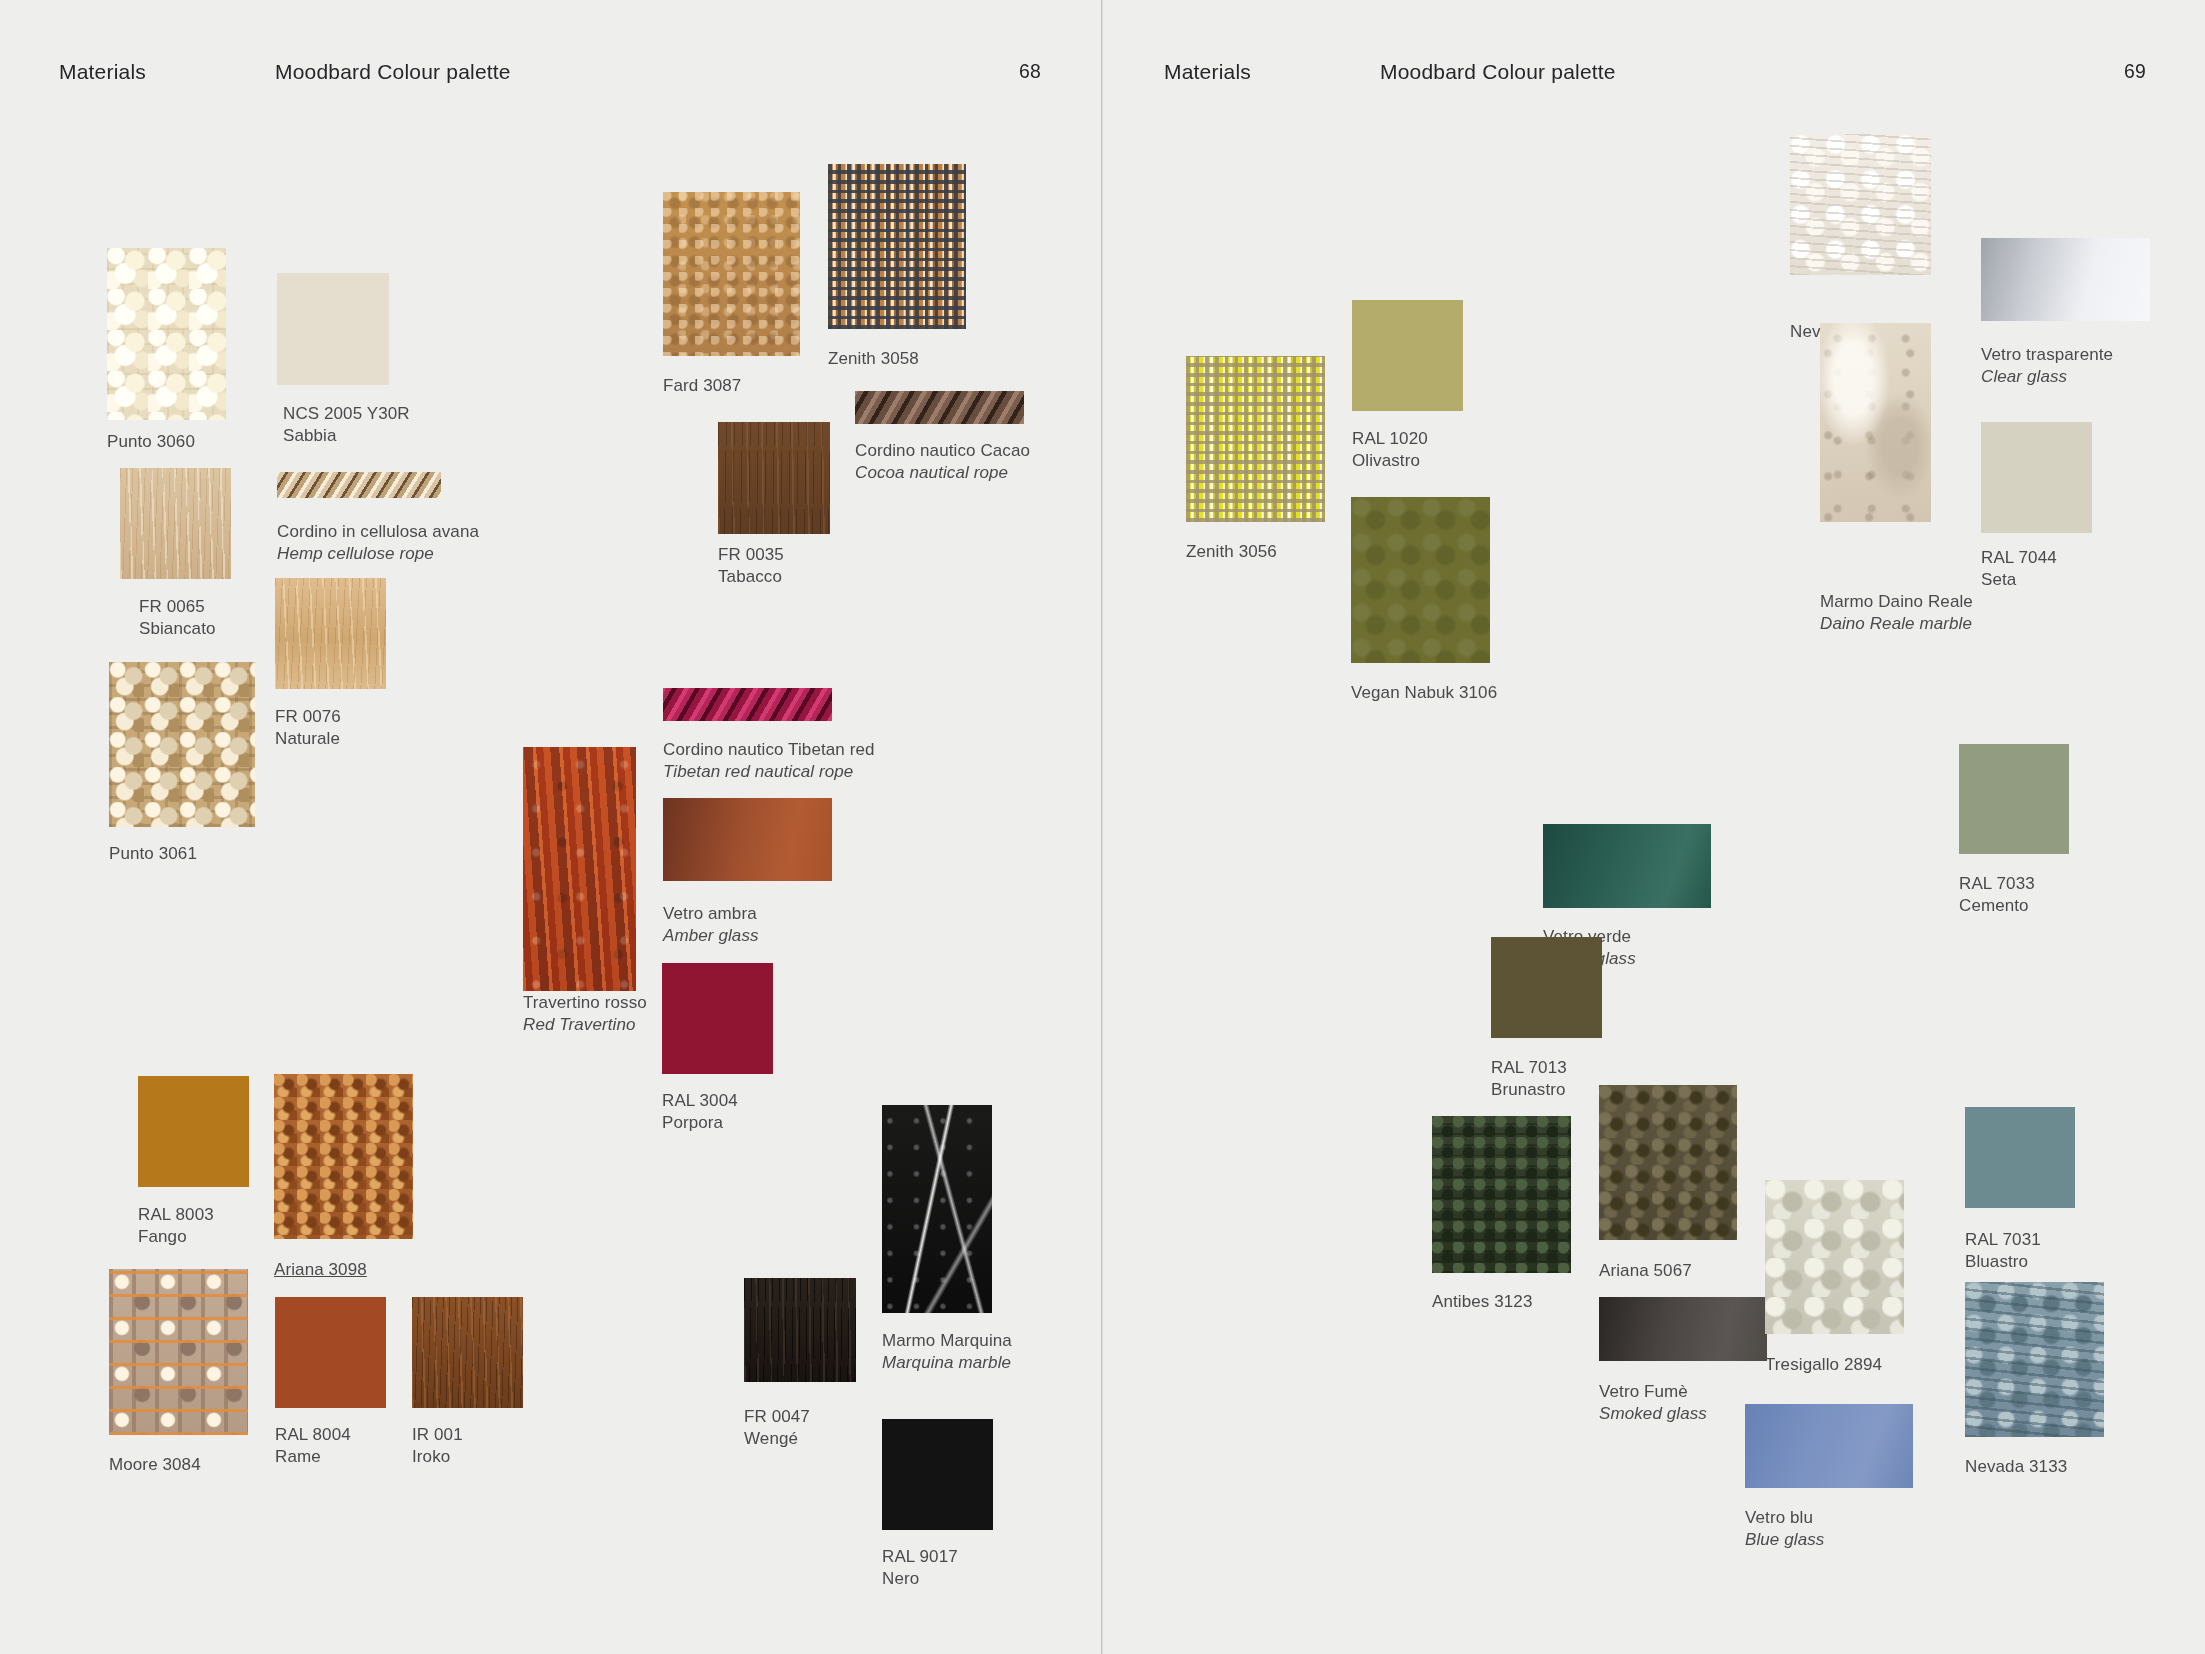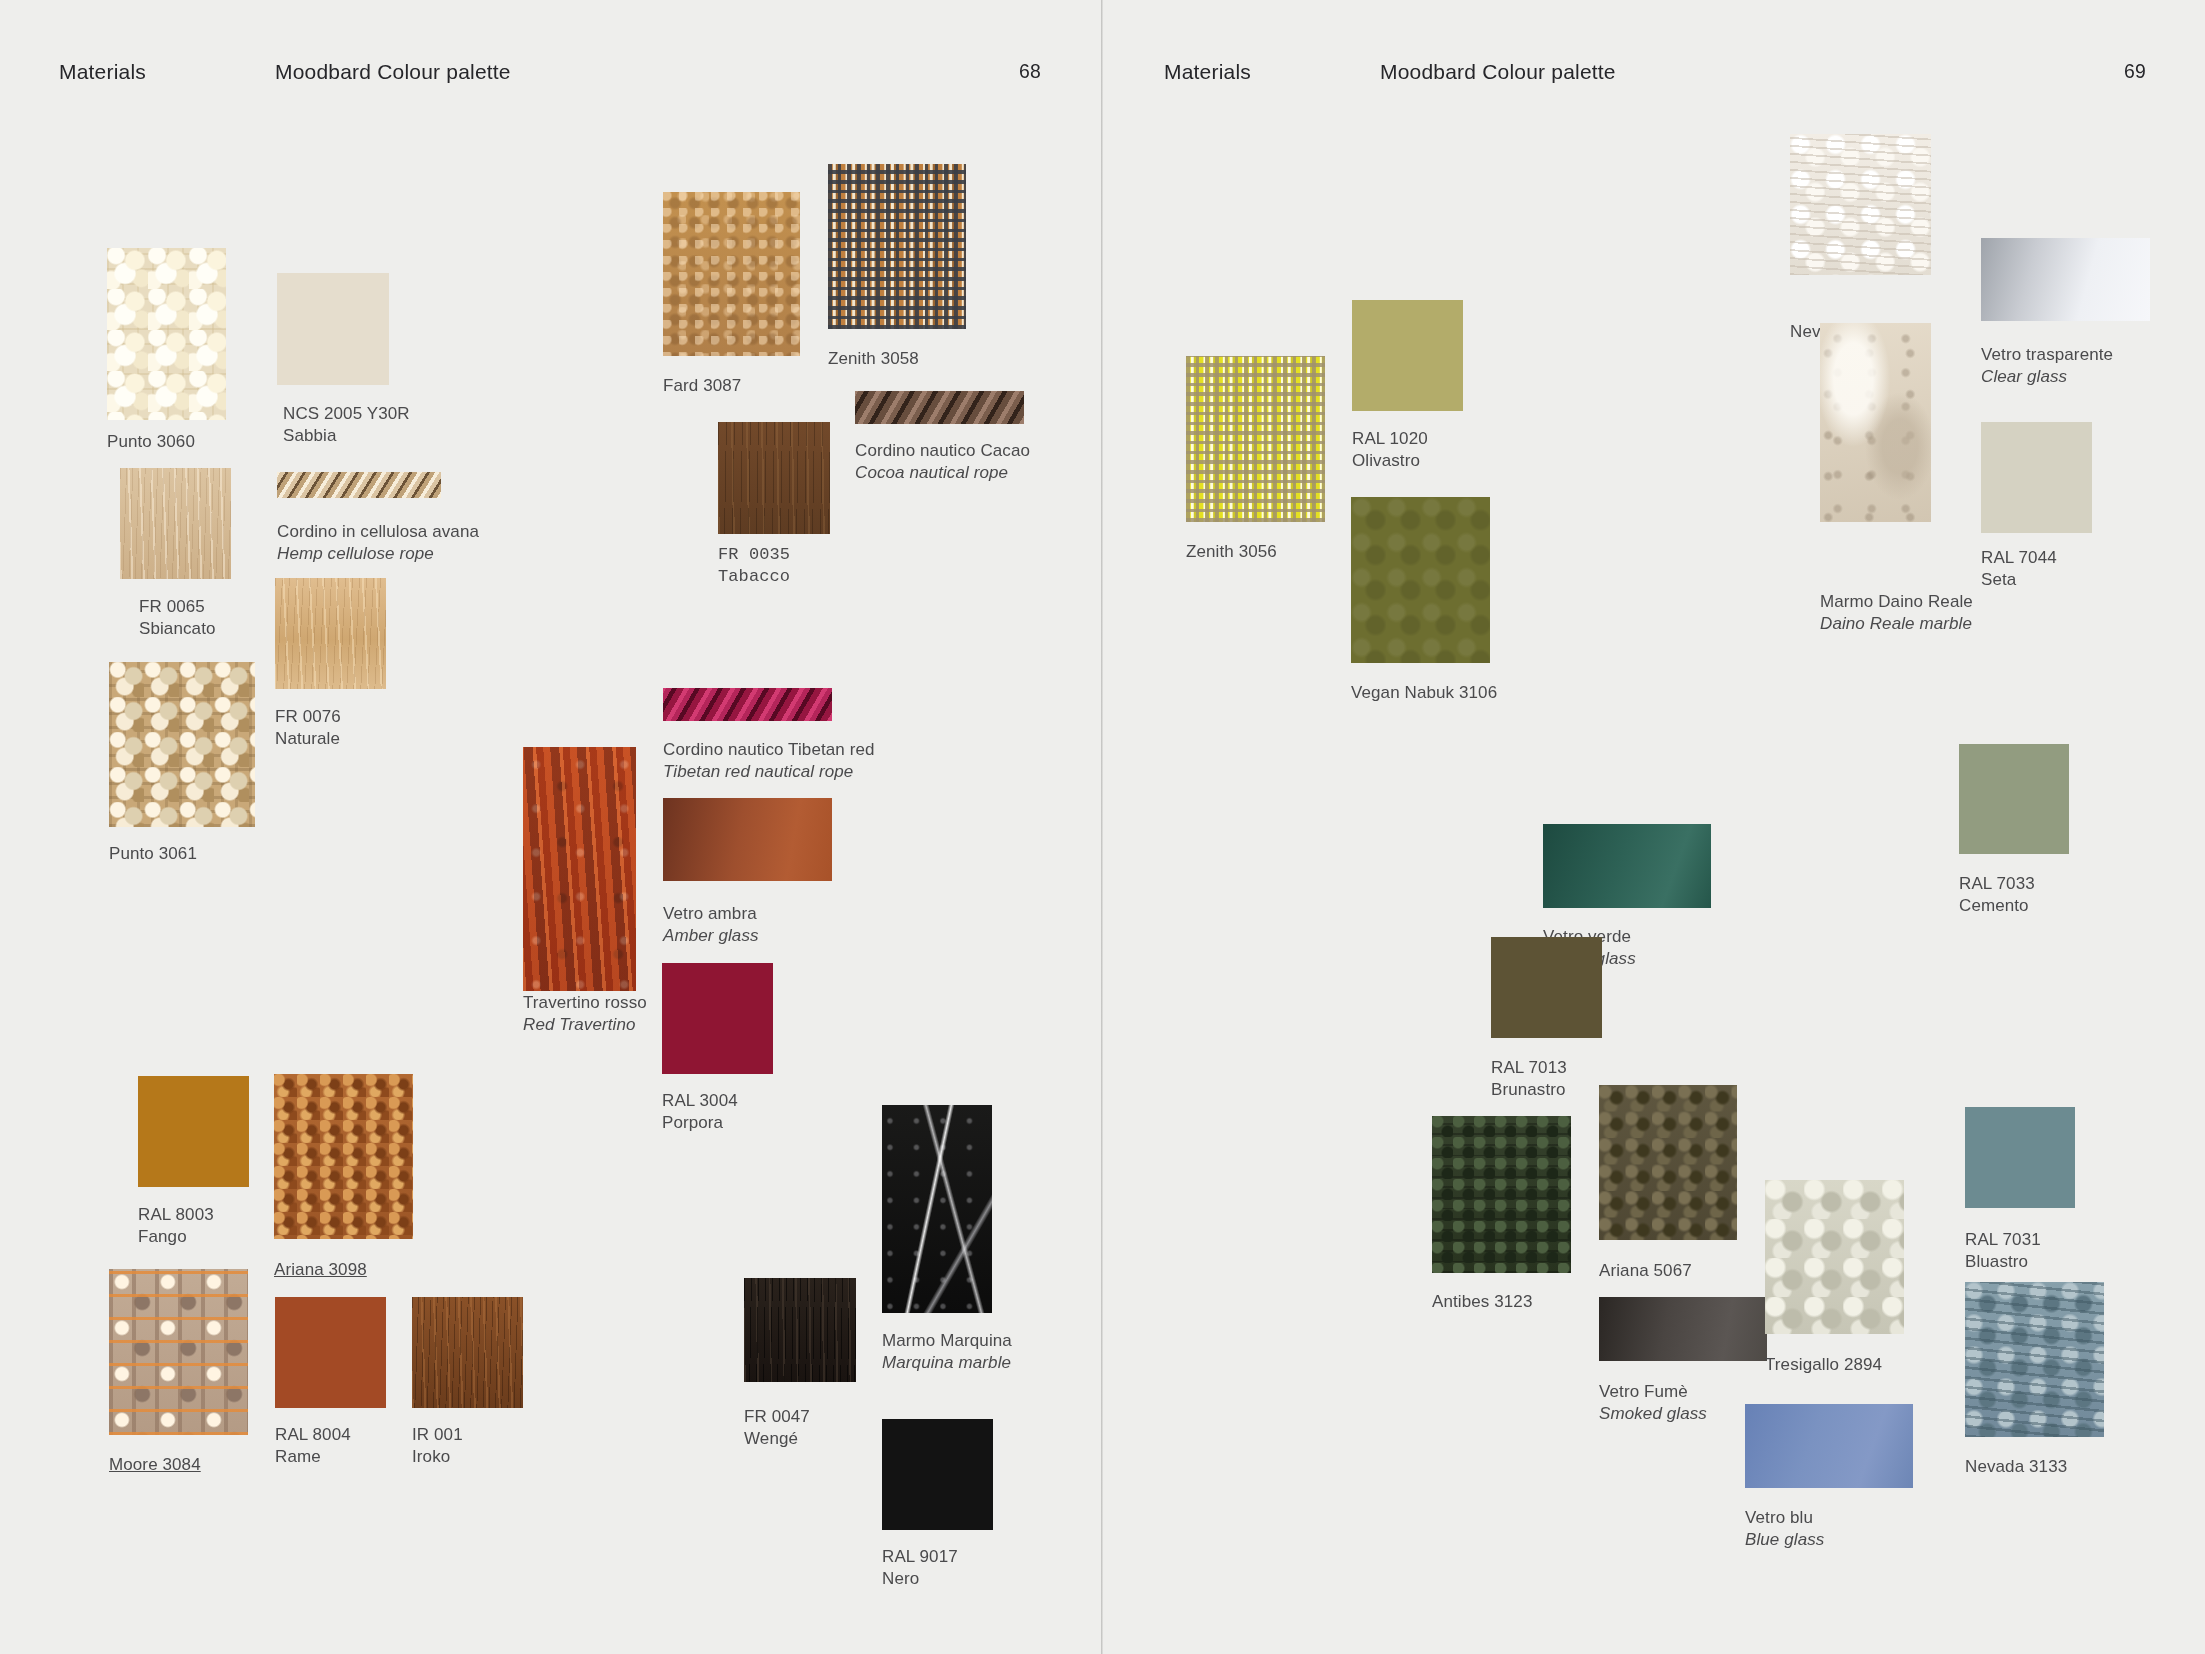--- a/index.html
+++ b/index.html
@@ -329,21 +329,21 @@
     <div class="sw" style="left:274px;top:1074px;width:139px;height:165px;">
       <span class="chip tx-ariana3098"></span>
     </div>
     <div class="cap" style="left:274px;top:1259px;text-decoration:underline;">
       <span class="ln">Ariana 3098</span>
     </div>
 
     <div class="sw" style="left:109px;top:1269px;width:139px;height:166px;">
       <span class="chip tx-moore3084"></span>
     </div>
-    <div class="cap" style="left:109px;top:1454px;text-decoration:underline;">
+    <div class="cap" style="left:109px;top:1454px;">
       <span class="ln">Moore 3084</span>
     </div>
 
     <div class="sw" style="left:275px;top:1297px;width:111px;height:111px;">
       <span class="chip" style="background:#a34a25;"></span>
     </div>
     <div class="cap" style="left:275px;top:1424px;">
       <span class="ln">RAL 8004</span>
       <span class="ln">Rame</span>
     </div>
@@ -374,21 +374,21 @@
       <span class="chip tx-rope-cacao"></span>
     </div>
     <div class="cap" style="left:855px;top:440px;">
       <span class="ln">Cordino nautico Cacao</span>
       <span class="it">Cocoa nautical rope</span>
     </div>
 
     <div class="sw" style="left:718px;top:422px;width:112px;height:112px;">
       <span class="chip tx-wood-tabacco"></span>
     </div>
-    <div class="cap" style="left:718px;top:544px;font-family:Liberation Mono, monospace;">
+    <div class="cap" style="left:718px;top:544px;">
       <span class="ln">FR 0035</span>
       <span class="ln">Tabacco</span>
     </div>
 
     <div class="sw" style="left:663px;top:688px;width:169px;height:33px;">
       <span class="chip tx-rope-tibetan"></span>
     </div>
     <div class="cap" style="left:663px;top:739px;">
       <span class="ln">Cordino nautico Tibetan red</span>
       <span class="it">Tibetan red nautical rope</span>

